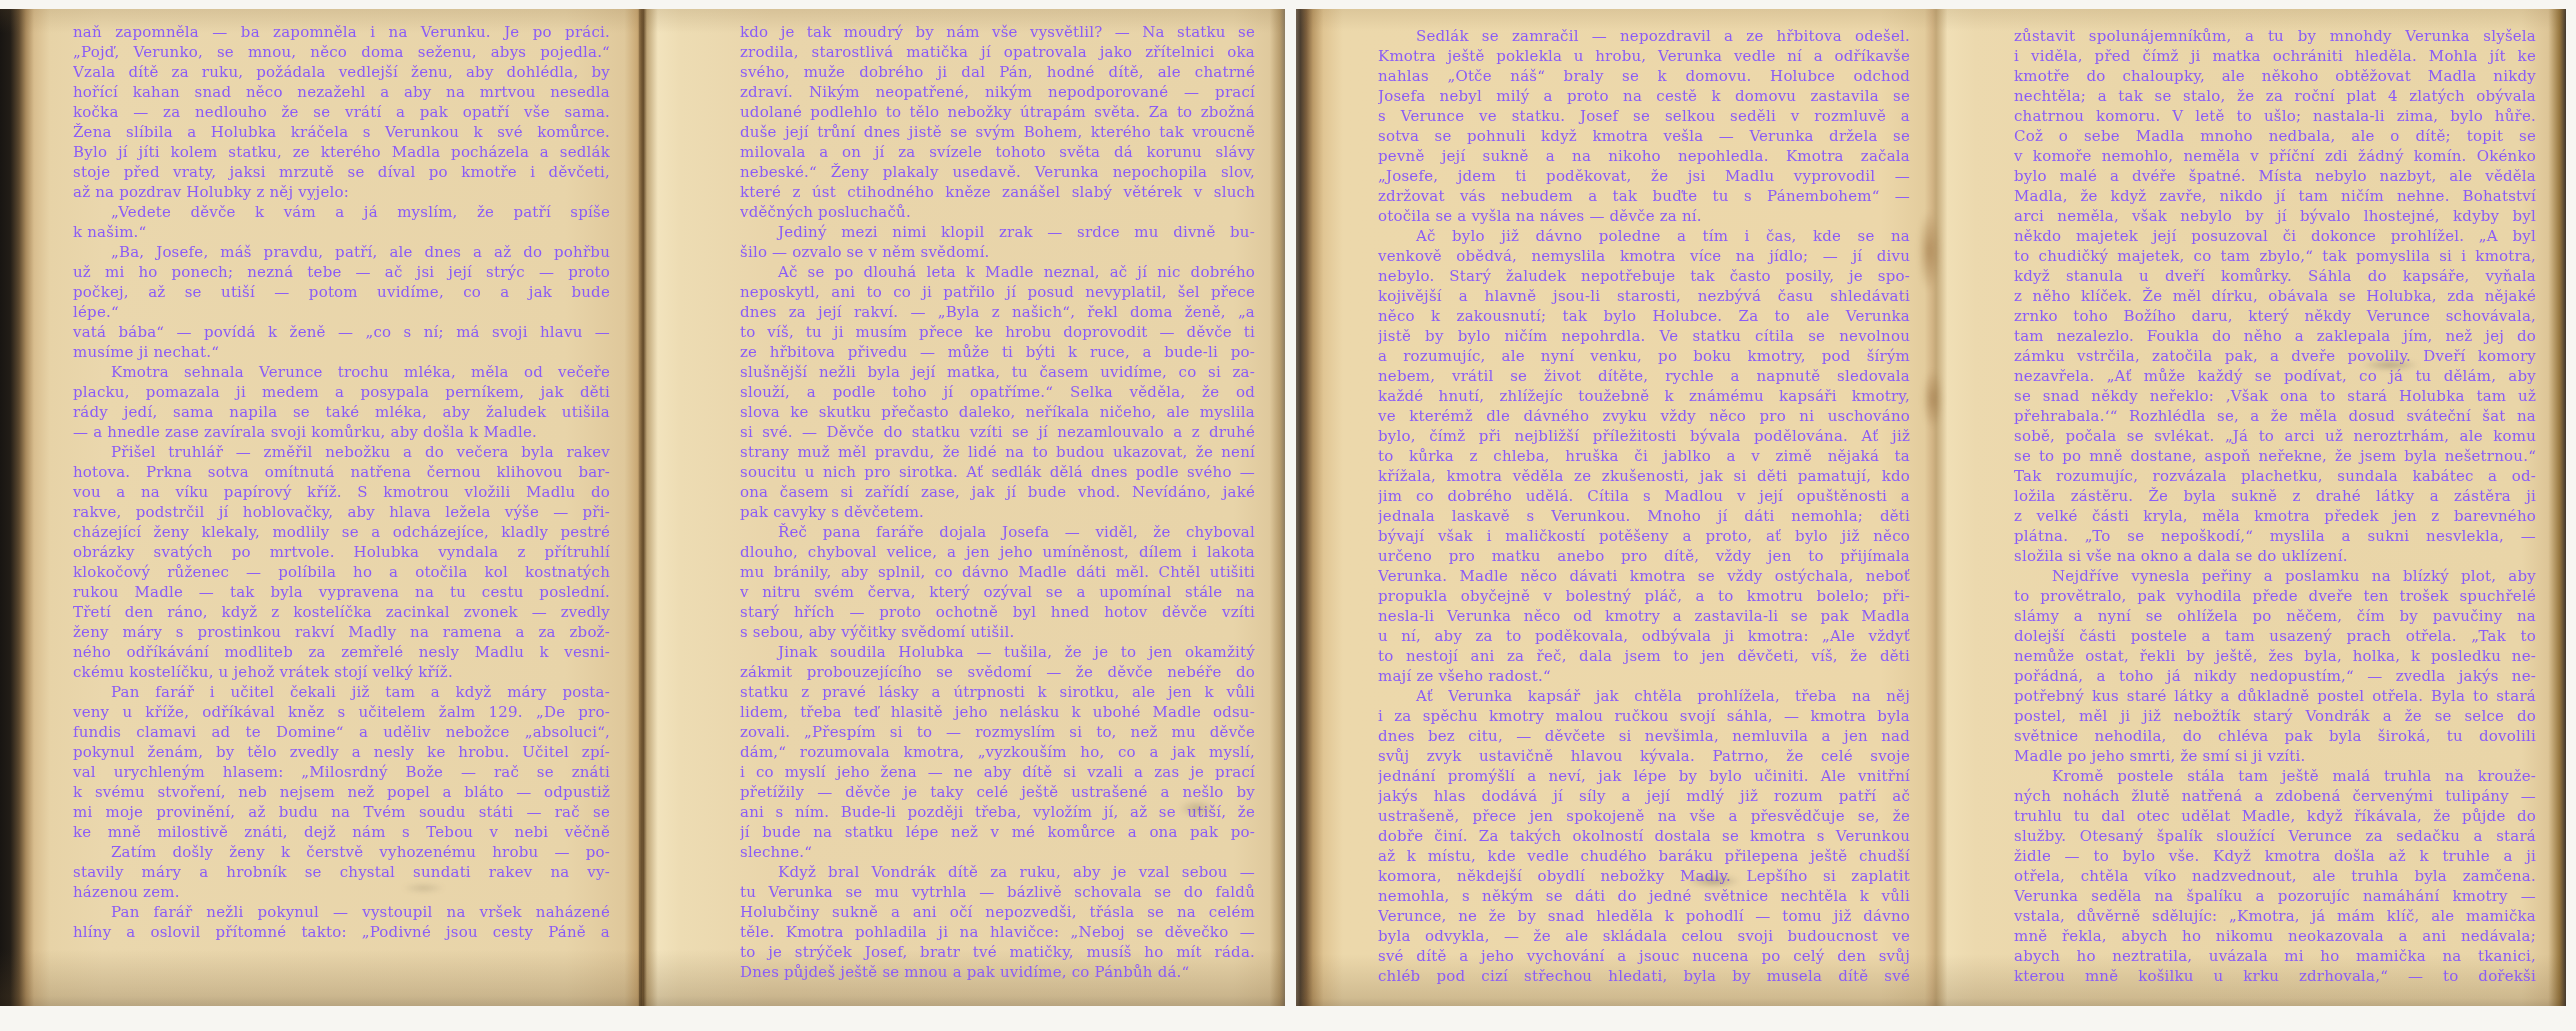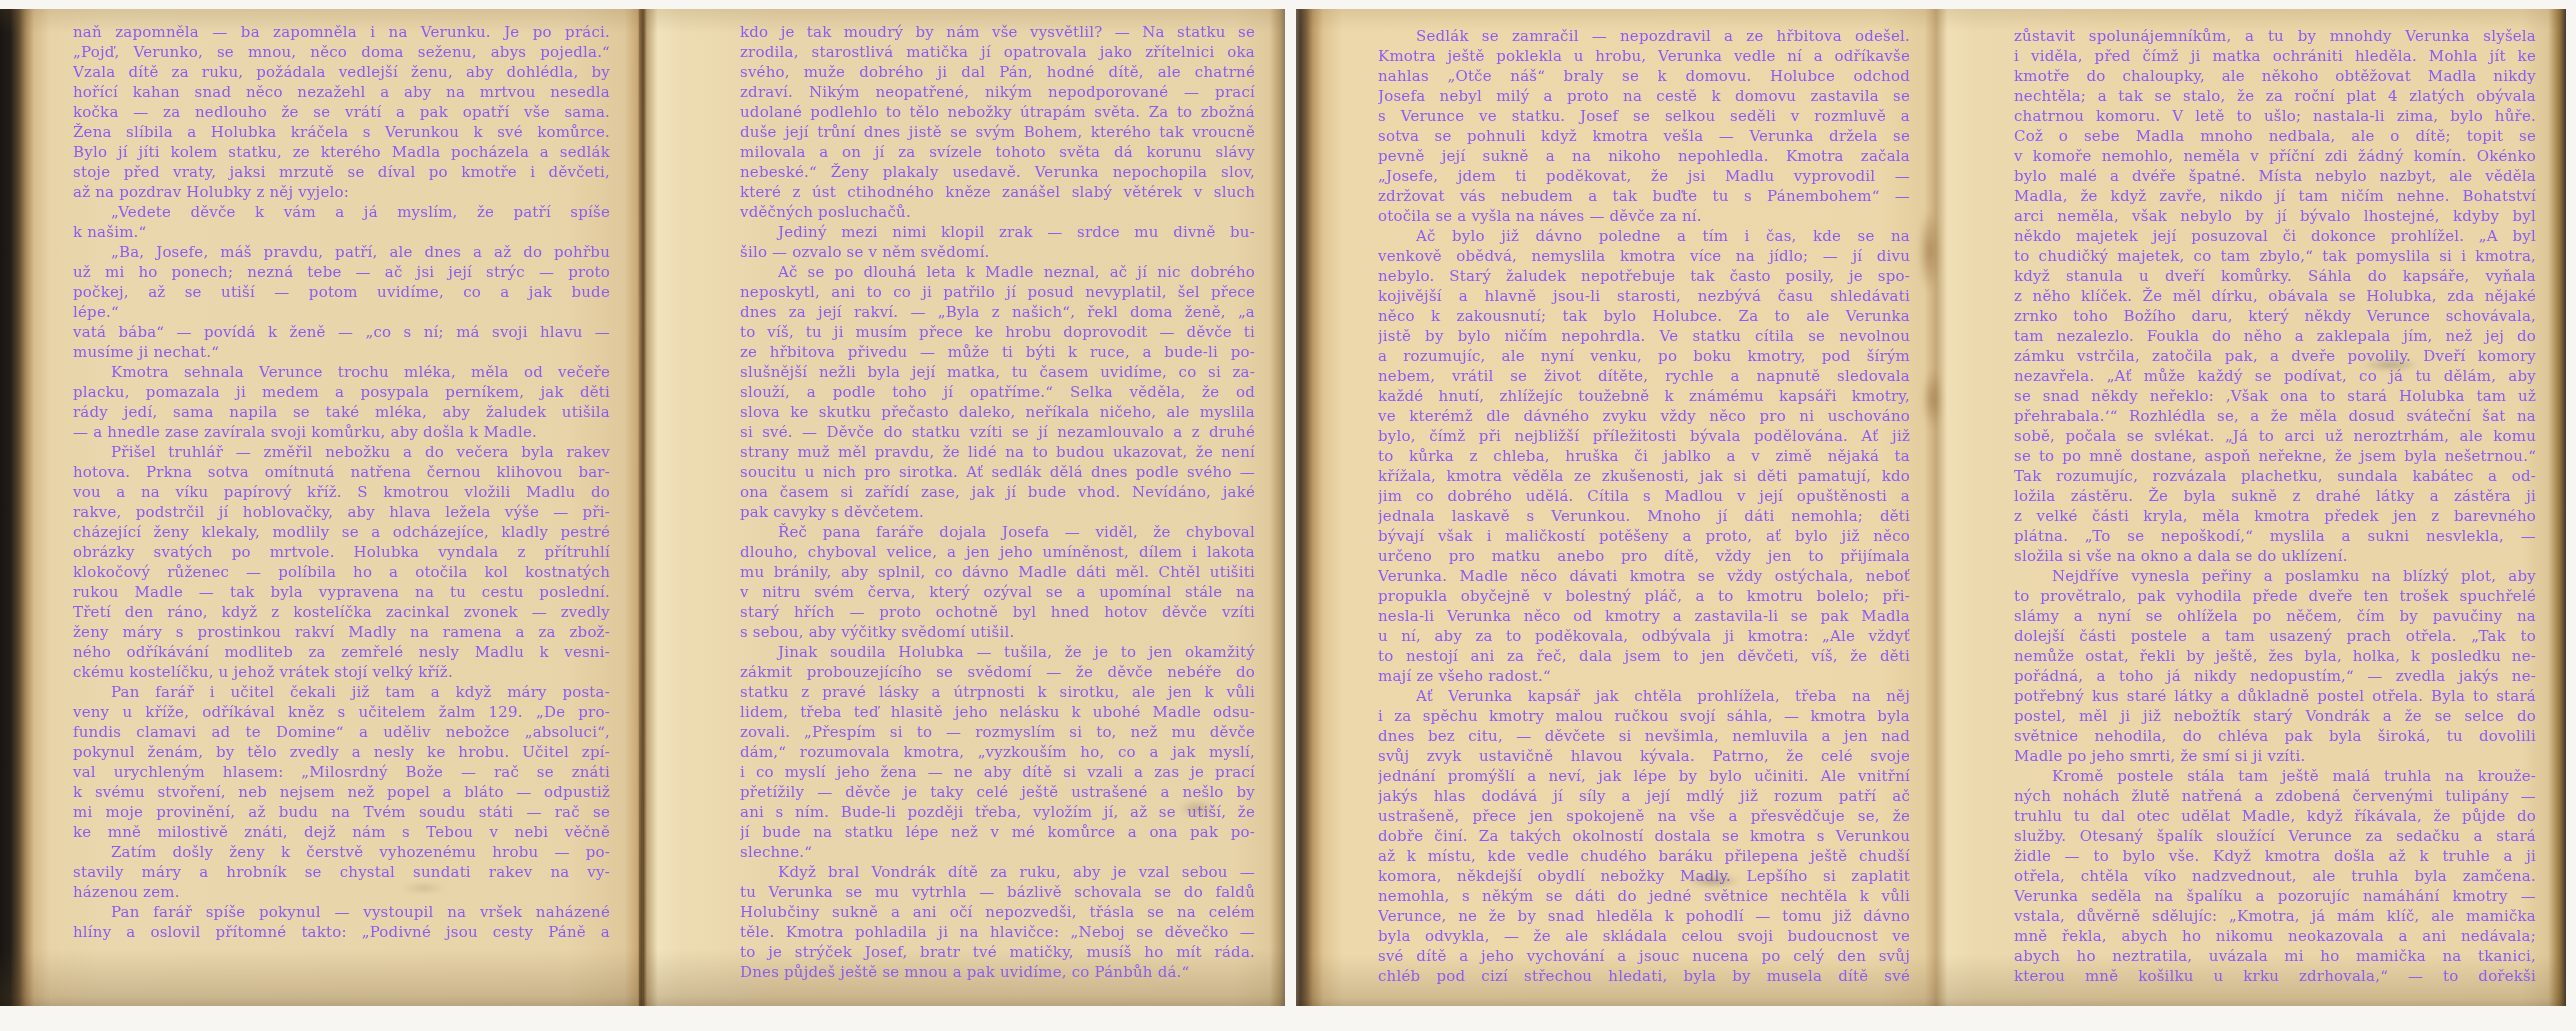--- a/index.html
+++ b/index.html
@@ -80,21 +80,21 @@
       <div class="line">veny u kříže, odříkával kněz s učitelem žalm 129. „De pro-</div>
       <div class="line">fundis clamavi ad te Domine“ a uděliv nebožce „absoluci“,</div>
       <div class="line">pokynul ženám, by tělo zvedly a nesly ke hrobu. Učitel zpí-</div>
       <div class="line">val urychleným hlasem: „Milosrdný Bože — rač se znáti</div>
       <div class="line">k svému stvoření, neb nejsem než popel a bláto — odpustiž</div>
       <div class="line">mi moje provinění, až budu na Tvém soudu státi — rač se</div>
       <div class="line">ke mně milostivě znáti, dejž nám s Tebou v nebi věčně</div>
       <div class="line start">Zatím došly ženy k čerstvě vyhozenému hrobu — po-</div>
       <div class="line">stavily máry a hrobník se chystal sundati rakev na vy-</div>
       <div class="line end">házenou zem.</div>
-      <div class="line start">Pan farář spíše pokynul — vystoupil na vršek naházené</div>
+      <div class="line start">Pan farář nežli pokynul — vystoupil na vršek naházené</div>
       <div class="line">hlíny a oslovil přítomné takto: „Podivné jsou cesty Páně a</div>
     </div>
   <div class="page-text pt" style="left:740px; top:22px; width:515px;">
       <div class="line">kdo je tak moudrý by nám vše vysvětlil? — Na statku se</div>
       <div class="line">zrodila, starostlivá matička jí opatrovala jako zřítelnici oka</div>
       <div class="line">svého, muže dobrého ji dal Pán, hodné dítě, ale chatrné</div>
       <div class="line">zdraví. Nikým neopatřené, nikým nepodporované — prací</div>
       <div class="line">udolané podlehlo to tělo nebožky útrapám světa. Za to zbožná</div>
       <div class="line">duše její trůní dnes jistě se svým Bohem, kterého tak vroucně</div>
       <div class="line">milovala a on jí za svízele tohoto světa dá korunu slávy</div>

